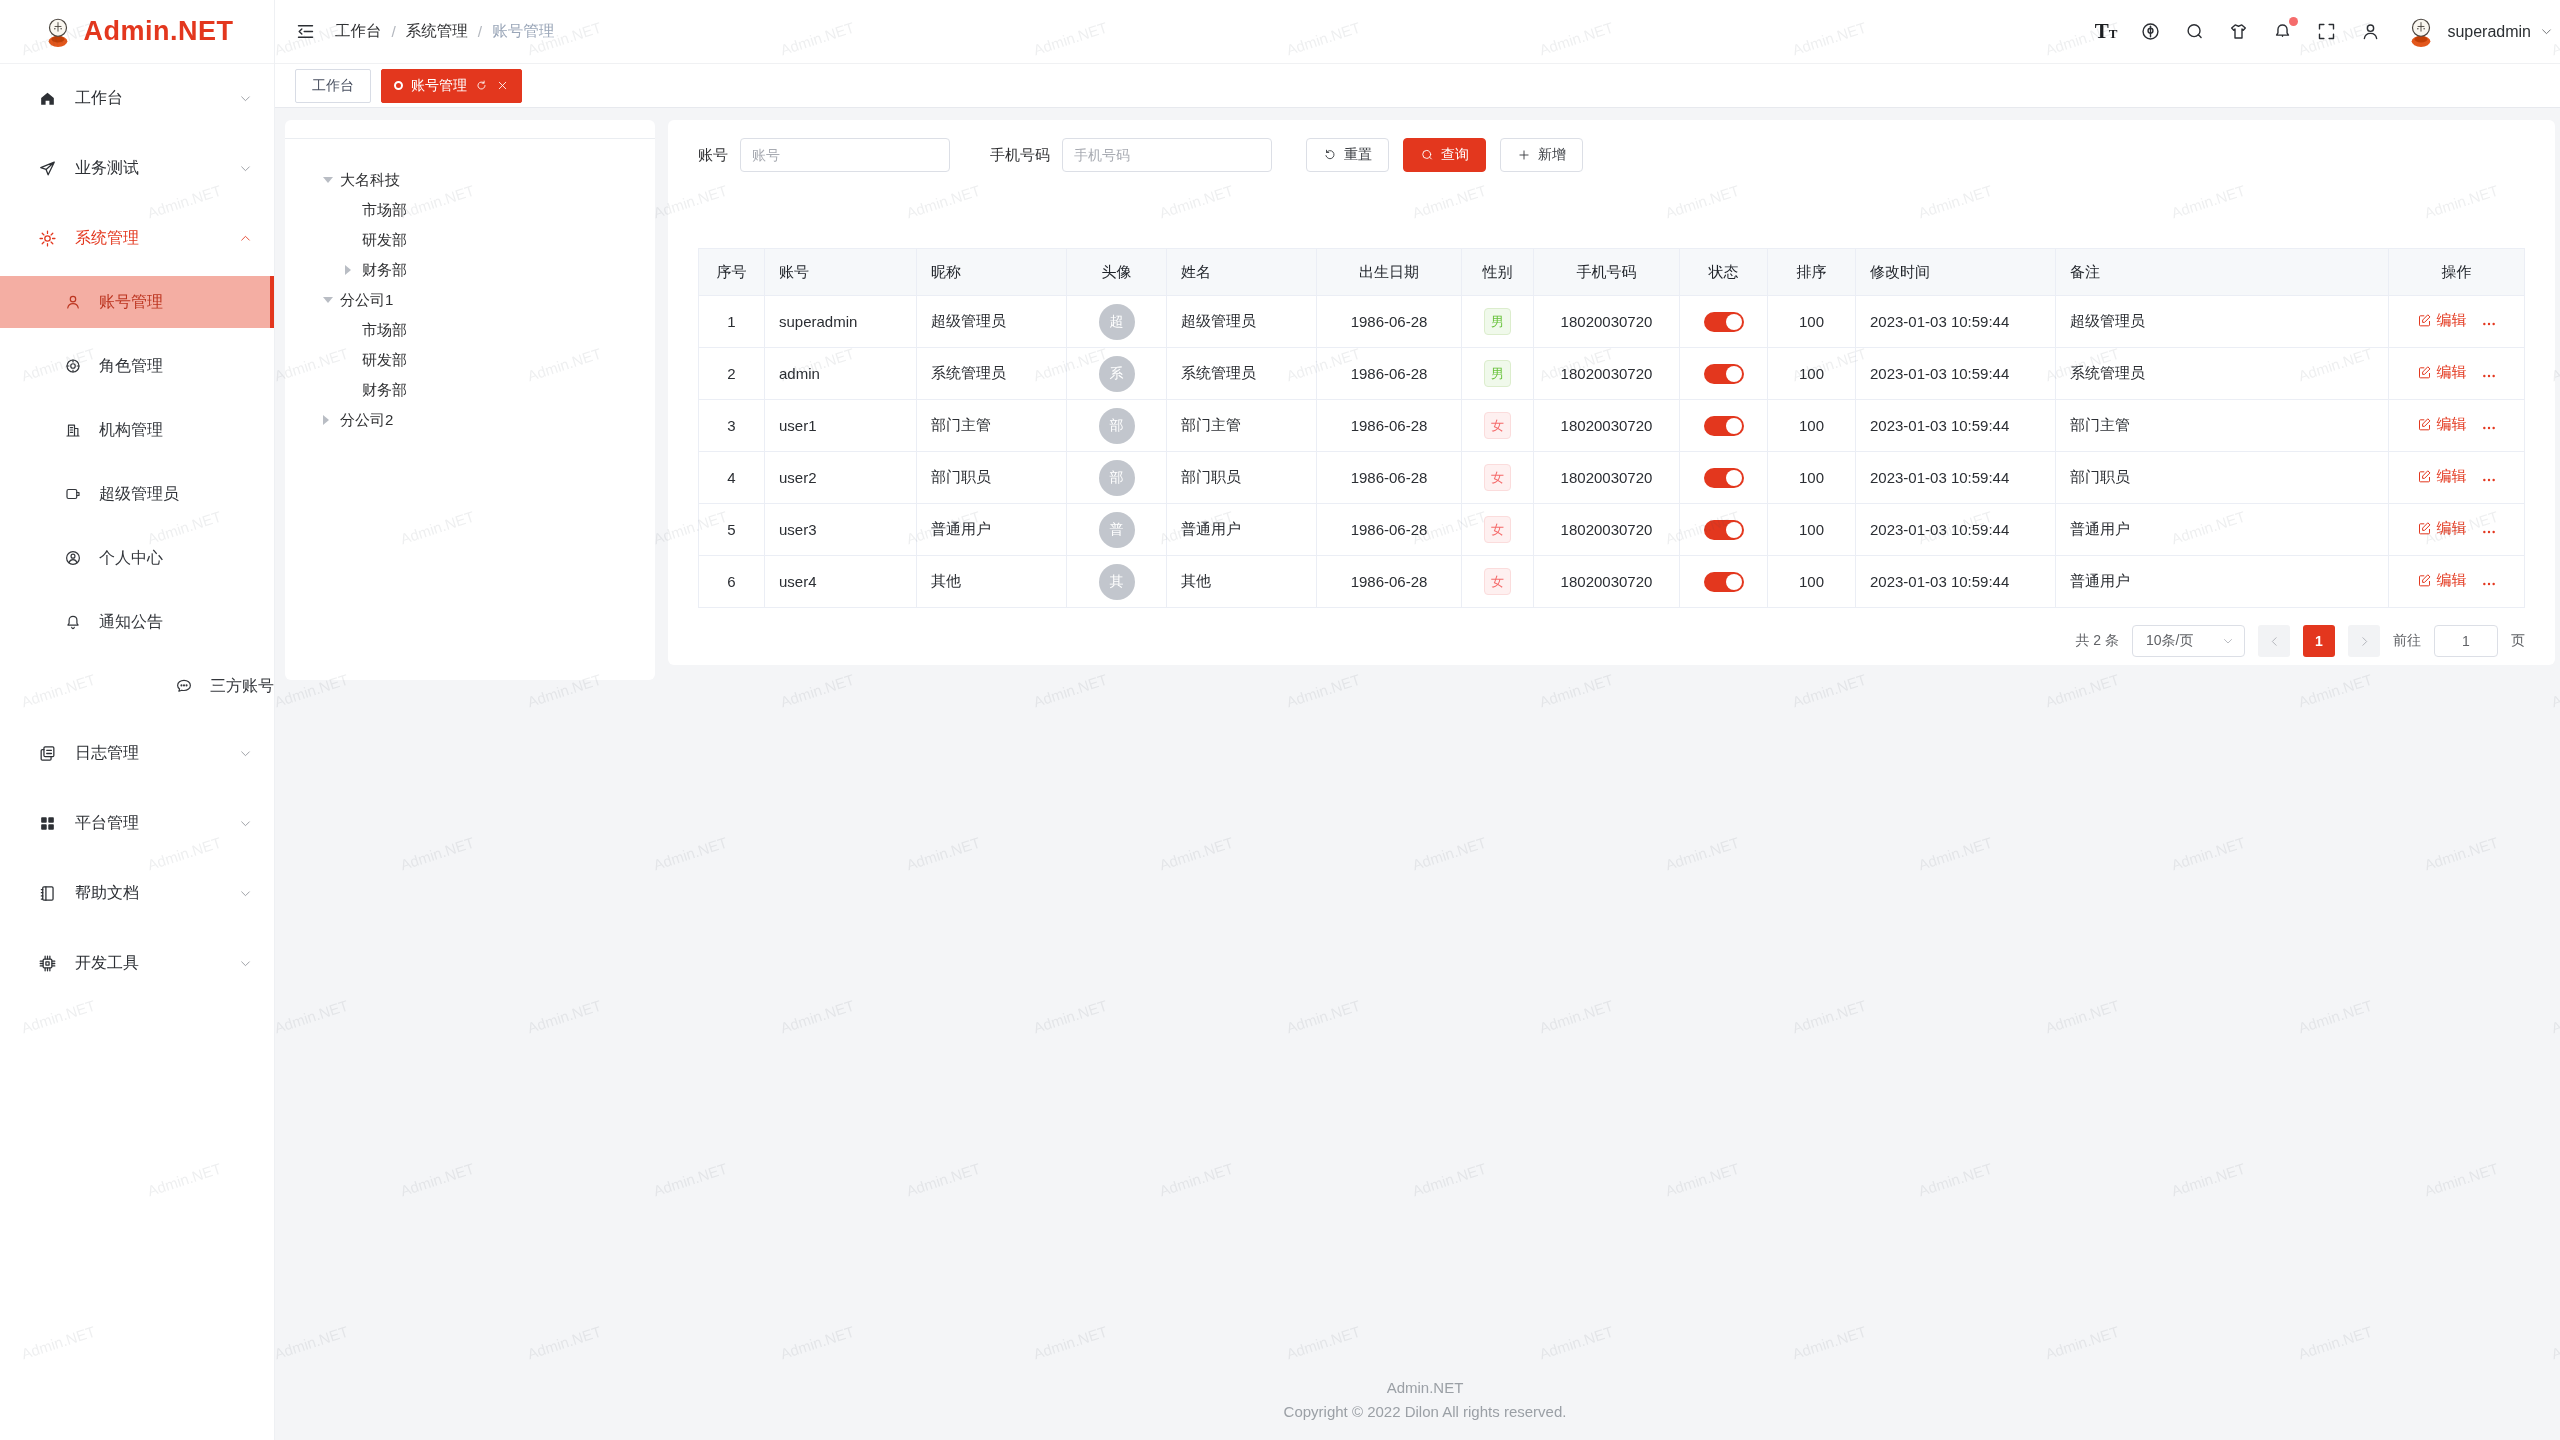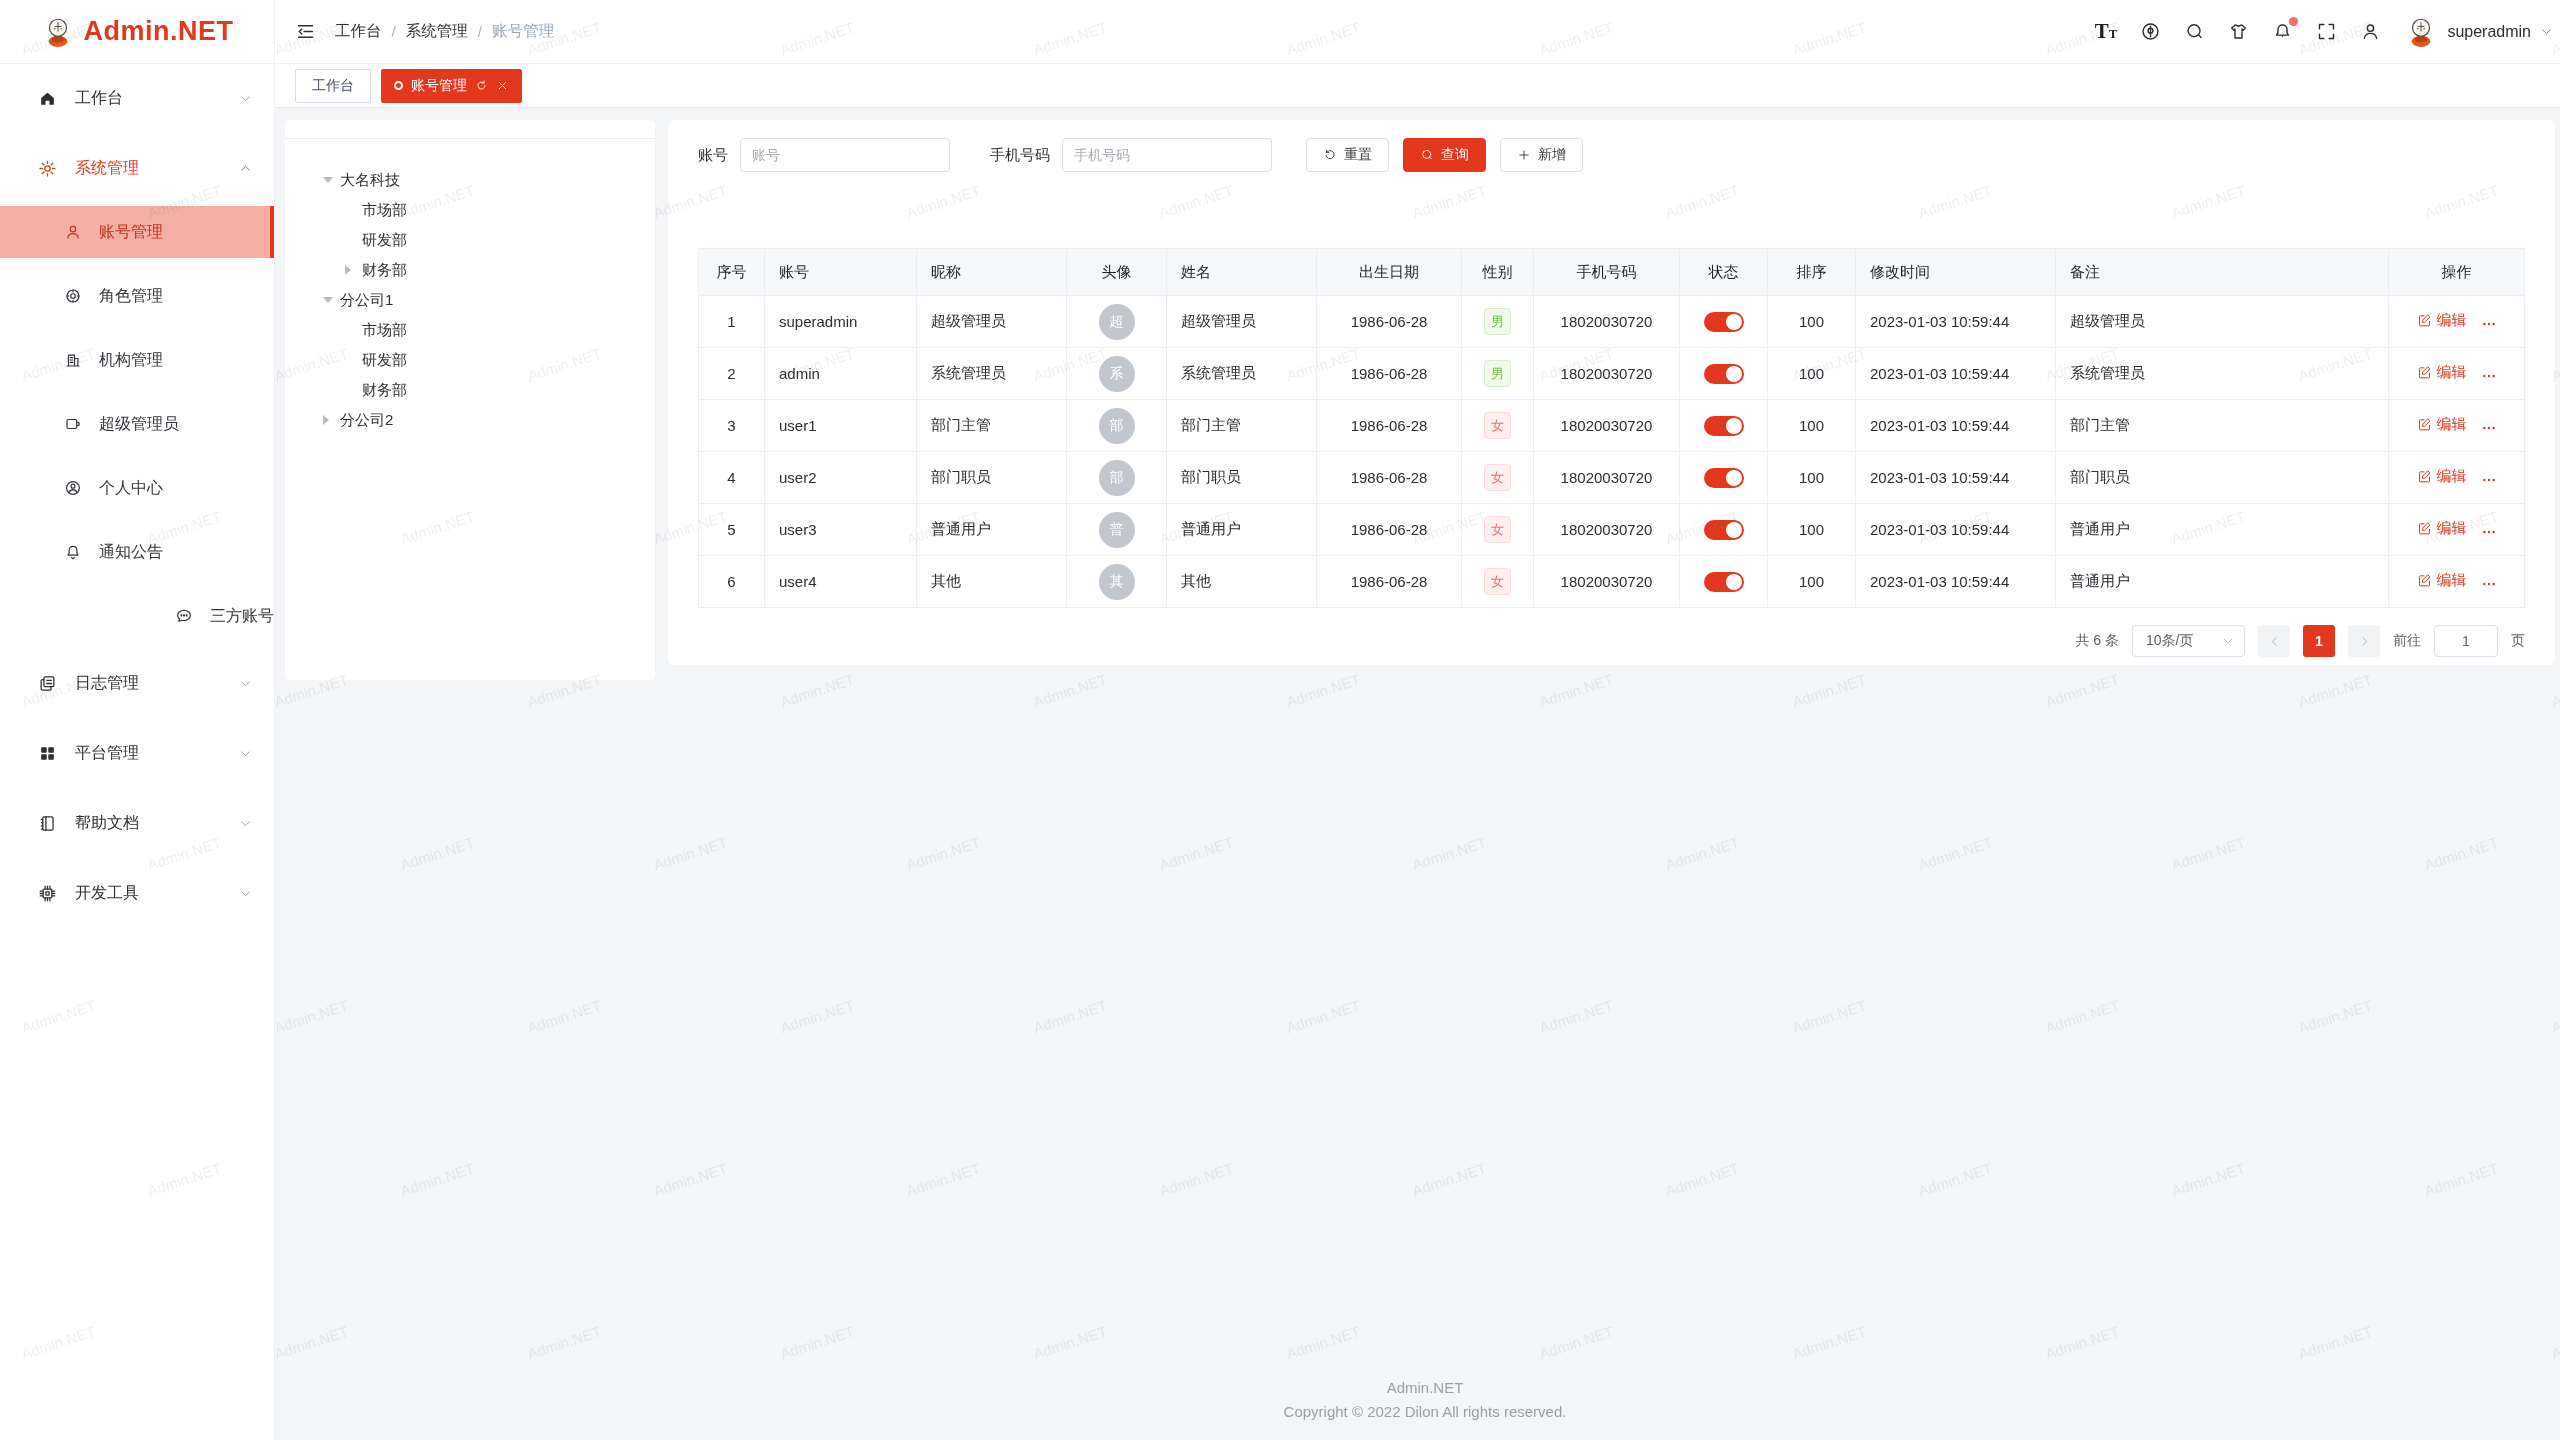--- a/index.html
+++ b/index.html
@@ -230,20 +230,29 @@
     <nav class="menu">
       <div class="menu-item">
         <svg class="mi-icon" viewBox="0 0 24 24">
             <path d="M4 11.3 12 4.6l8 6.7V20h-5.6v-5.2h-4.8V20H4z" fill="currentColor"></path>
           </svg>
         <span class="mi-label">工作台</span>
         <svg class="chev ln" viewBox="0 0 24 24">
             <path d="m5 9 7 7 7-7"></path>
           </svg>
       </div>
+      <div class="menu-item">
+        <svg class="mi-icon ln" viewBox="0 0 24 24">
+            <path d="M20.5 4 3.5 10.8l6.7 2.4 2.6 6.8zM10.2 13.2 20.5 4"></path>
+          </svg>
+        <span class="mi-label">业务测试</span>
+        <svg class="chev ln" viewBox="0 0 24 24">
+            <path d="m5 9 7 7 7-7"></path>
+          </svg>
+      </div>
       <div class="menu-item accent">
         <svg class="mi-icon ln" viewBox="0 0 24 24">
             <circle cx="12" cy="12" r="3.4"></circle>
             <path d="M12 2.6v3M12 18.4v3M2.6 12h3M18.4 12h3M5.3 5.3l2.2 2.2M16.5 16.5l2.2 2.2M18.7 5.3l-2.2 2.2M7.5 16.5l-2.2 2.2"></path>
           </svg>
         <span class="mi-label">系统管理</span>
         <svg class="chev ln" viewBox="0 0 24 24">
             <path d="m5 15 7-7 7 7"></path>
           </svg>
       </div>
@@ -729,21 +738,21 @@
                           <circle cx="19" cy="12" r="1.8"></circle>
                         </g>
                       </svg>
                     </span></td>
                 </tr>
               </tbody>
             </table>
         </div>
 
         <div class="pagination">
-          <span>共 6 条</span>
+          <span>共 2 条</span>
           <div class="psel">
             <span>10条/页</span>
             <svg class="ln" viewBox="0 0 24 24" stroke-width="2.2">
                 <path d="m5 9 7 7 7-7"></path>
               </svg>
           </div>
           <div class="pbtn">
             <svg class="ln" width="13" height="13" viewBox="0 0 24 24" stroke-width="2.4">
                 <path d="M15 5l-7 7 7 7"></path>
               </svg>

